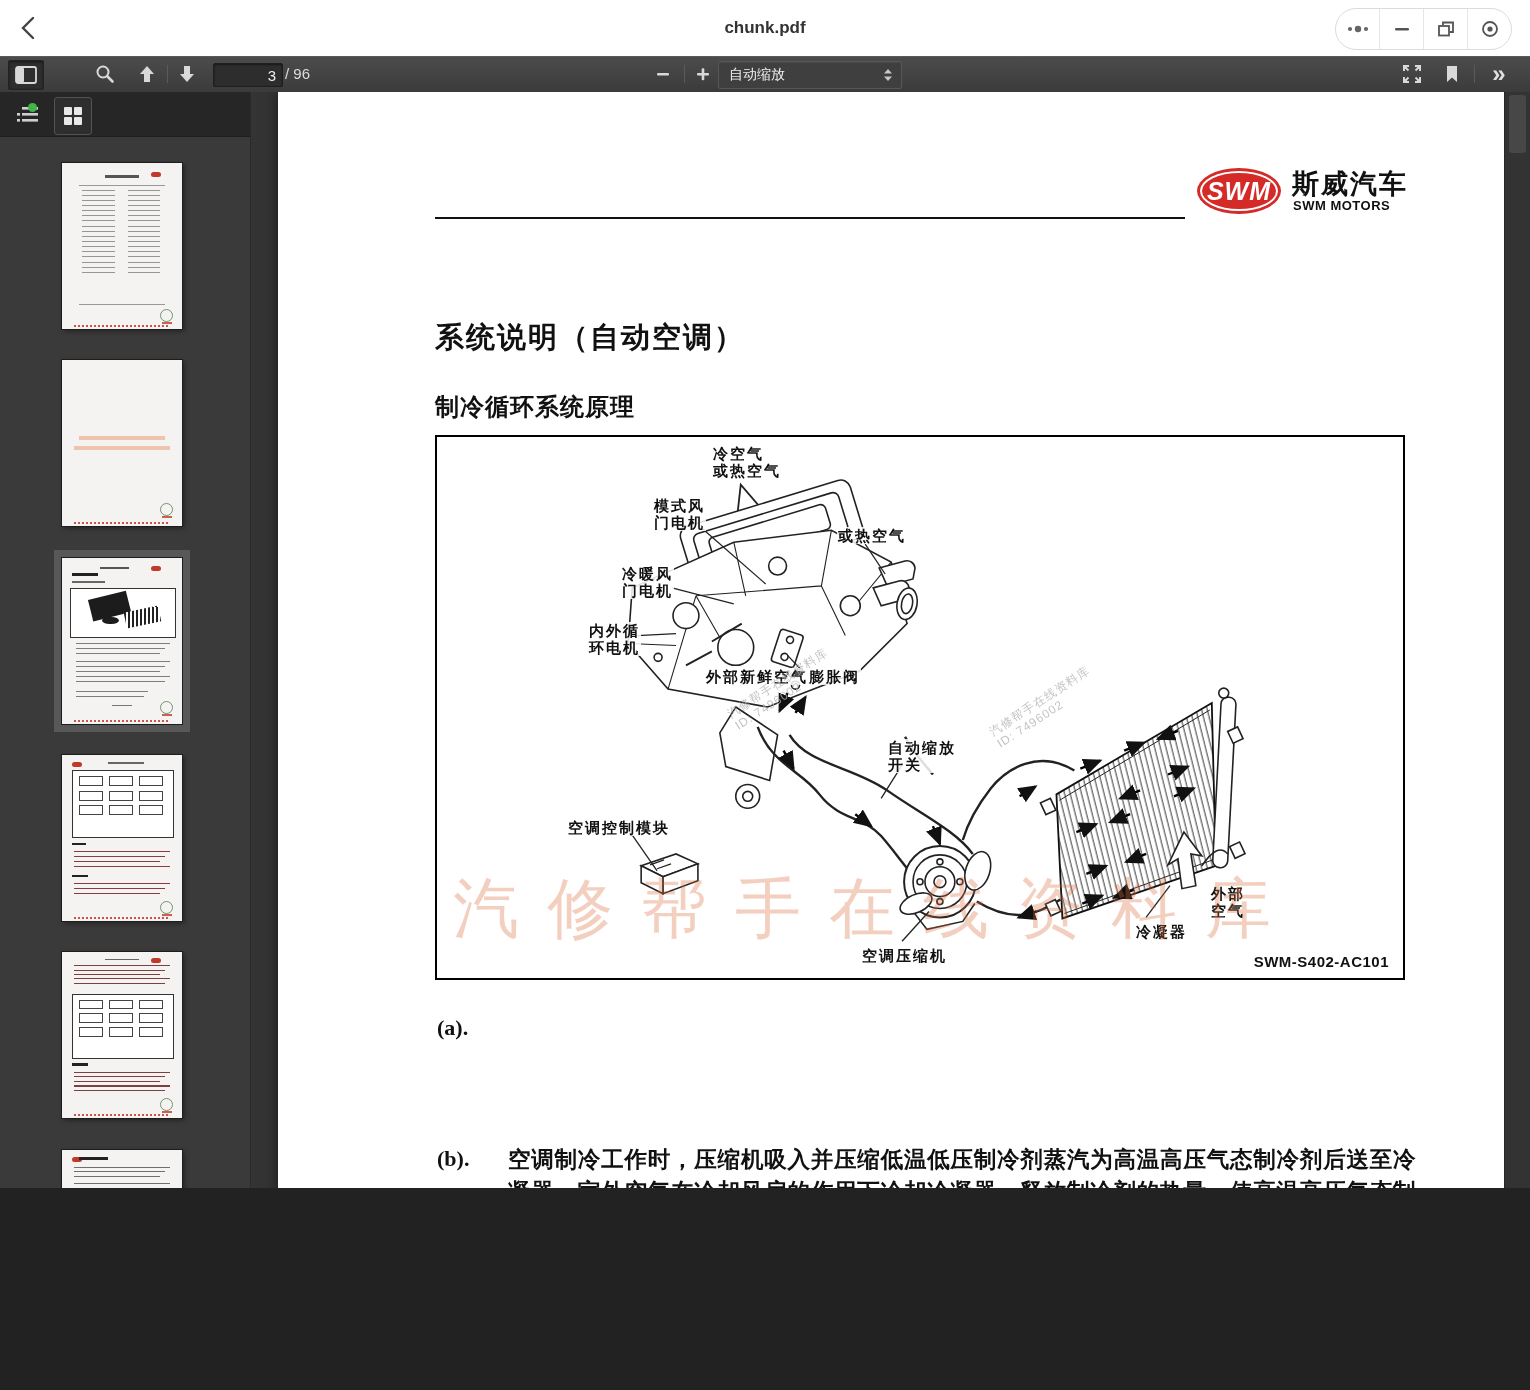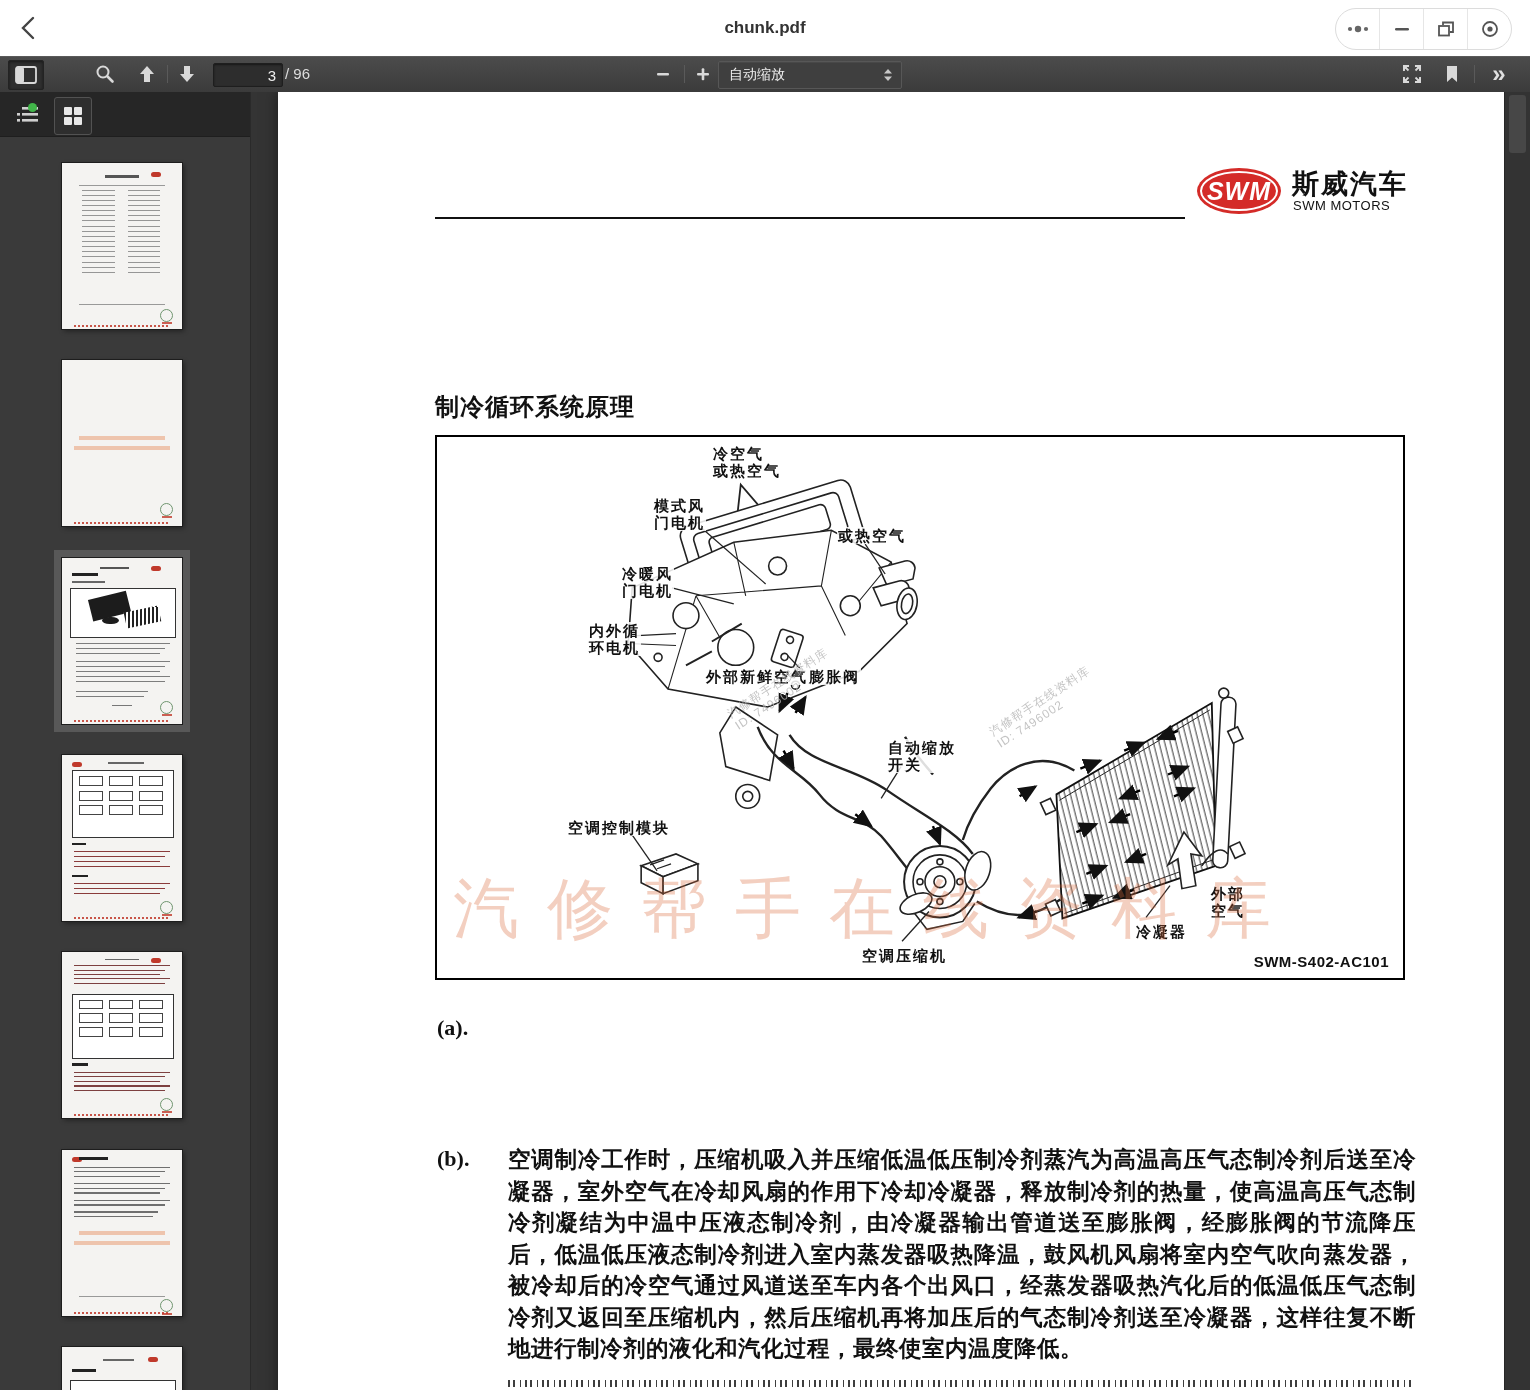--- a/index.html
+++ b/index.html
@@ -1,16 +1,16 @@
 <!DOCTYPE html>
 <html><head>
 <meta charset="utf-8">
 <style>
   html,body{margin:0;padding:0;background:#222;}
-  .app{position:relative;width:1530px;height:1390px;background:#7f1d1d;overflow:hidden;
+  .app{position:relative;width:1530px;height:1188px;background:#7f1d1d;overflow:hidden;
        font-family:"Liberation Sans","DejaVu Sans",sans-serif;}
   
   .titlebar{position:absolute;left:0;top:0;width:1530px;height:56px;background:#ffffff;}
   .backbtn{position:absolute;left:14px;top:13px;width:30px;height:30px;cursor:pointer;}
   .wintitle{position:absolute;left:0;top:0;width:100%;height:56px;line-height:56px;
             text-align:center;font-size:17px;color:#333;font-weight:600;}
   .winpill{position:absolute;right:18px;top:8px;height:40px;border:1px solid #dcdcdc;
            border-radius:21px;background:#fff;display:flex;align-items:center;}
   .winpill .seg{width:43px;height:40px;display:flex;align-items:center;justify-content:center;
            border-left:1px solid #e6e6e6;cursor:pointer;}
@@ -54,21 +54,21 @@
   .page{position:absolute;left:27px;top:0;width:1227px;height:1400px;background:#ffffff;
         box-shadow:0 0 14px rgba(0,0,0,.5);color:#111;}
   .runhead{position:absolute;left:157px;top:95px;width:750px;text-align:center;font-size:19px;
            font-weight:700;letter-spacing:1px;}
   .headrule{position:absolute;left:157px;top:125px;width:750px;height:2px;background:#111;}
   .logo{position:absolute;left:919px;top:76px;width:84px;height:46px;background:#d42b28;
         border-radius:50%;display:flex;align-items:center;justify-content:center;}
   .logo:before{content:"";position:absolute;inset:3px;border:2px solid #fff;border-radius:50%;}
   .logo span{color:#fff;font-weight:700;font-style:italic;font-size:25px;letter-spacing:1px;z-index:1;}
   .brandcn{position:absolute;left:1014px;top:74px;font-size:27px;font-weight:700;letter-spacing:2px;}
-  .branden{position:absolute;left:1015px;top:106px;font-size:13px;font-weight:400;letter-spacing:.5px;}
+  .branden{position:absolute;left:1015px;top:106px;font-size:13px;font-weight:700;letter-spacing:.5px;}
   .h1{position:absolute;left:157px;top:142px;font-size:36px;font-weight:600;letter-spacing:3px;}
   .h2{position:absolute;left:157px;top:226px;font-size:29px;font-weight:700;letter-spacing:2px;
       font-family:"Liberation Serif","DejaVu Serif",serif;}
   .h3{position:absolute;left:157px;top:299px;font-size:24px;font-weight:700;letter-spacing:1px;}
   .figure{position:absolute;left:157px;top:343px;width:966px;height:541px;border:2px solid #000;}
   .figure svg.art{position:absolute;left:0;top:0;width:100%;height:100%;}
   .figlabel{position:absolute;font-size:15px;font-weight:600;letter-spacing:2px;line-height:17px;
             white-space:pre-line;background:rgba(255,255,255,.85);padding:0 1px;}
   .figcode{position:absolute;right:14px;bottom:8px;font-size:15px;font-weight:700;letter-spacing:.5px;}
   .figwm{position:absolute;font-size:12px;line-height:14px;color:#b5b5b5;opacity:.8;
@@ -392,20 +392,21 @@
 
   <div class="viewer">
     <div class="page">
       <div class="headrule"></div>
       <div class="logo">
           <span>SWM</span>
         </div>
       <div class="brandcn">斯威汽车</div>
       <div class="branden">SWM MOTORS</div>
 
+      <div class="h2">系统说明（自动空调）</div>
       <div class="h3">制冷循环系统原理</div>
 
       <div class="figure">
         <svg class="art" viewBox="0 0 970 545" preserveAspectRatio="none">
           <defs>
             <marker id="ah" markerWidth="9" markerHeight="8" refX="7" refY="3.5" orient="auto">
               <path d="M0,0 L8,3.5 L0,7 Z" fill="#111"></path>
             </marker>
             <pattern id="fins" width="5.5" height="10" patternUnits="userSpaceOnUse" patternTransform="rotate(-14)">
               <line x1="2" y1="0" x2="2" y2="10" stroke="#3a3a3a" stroke-width="1"></line>

